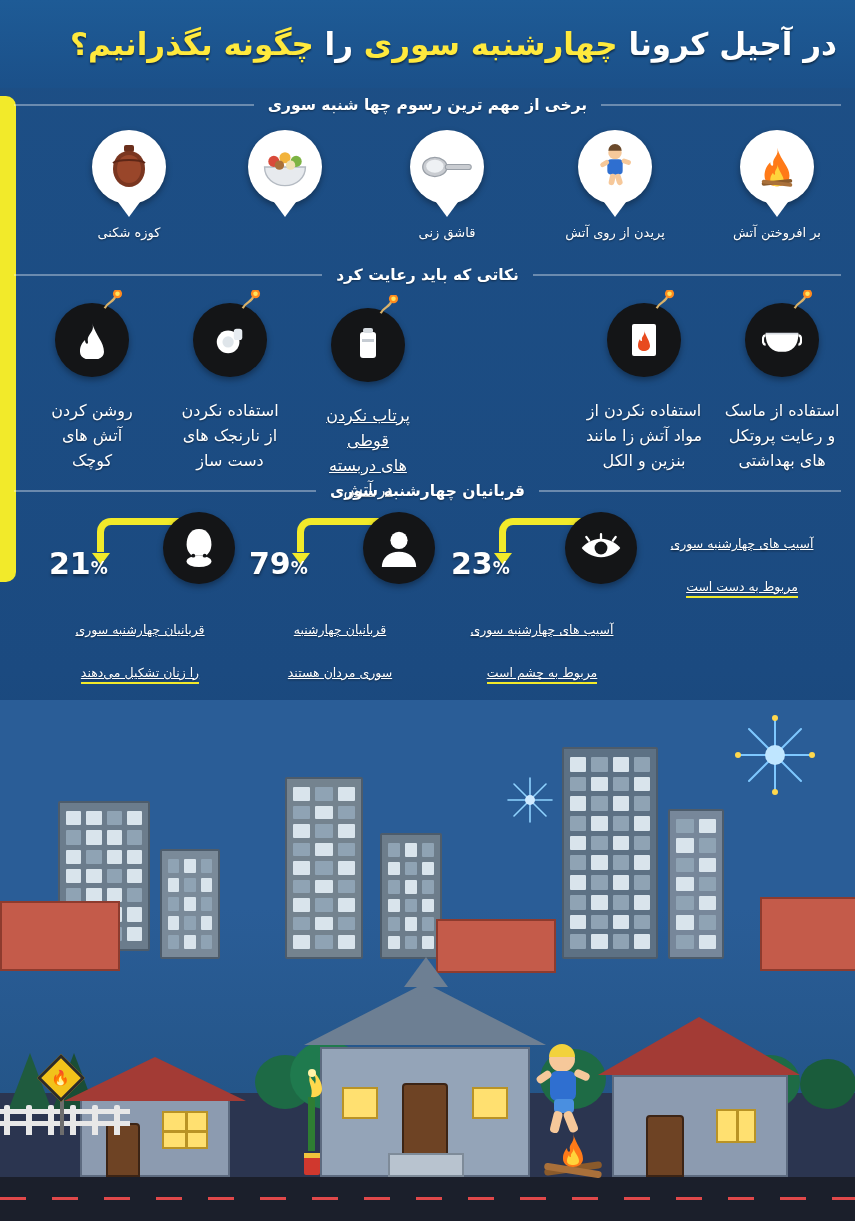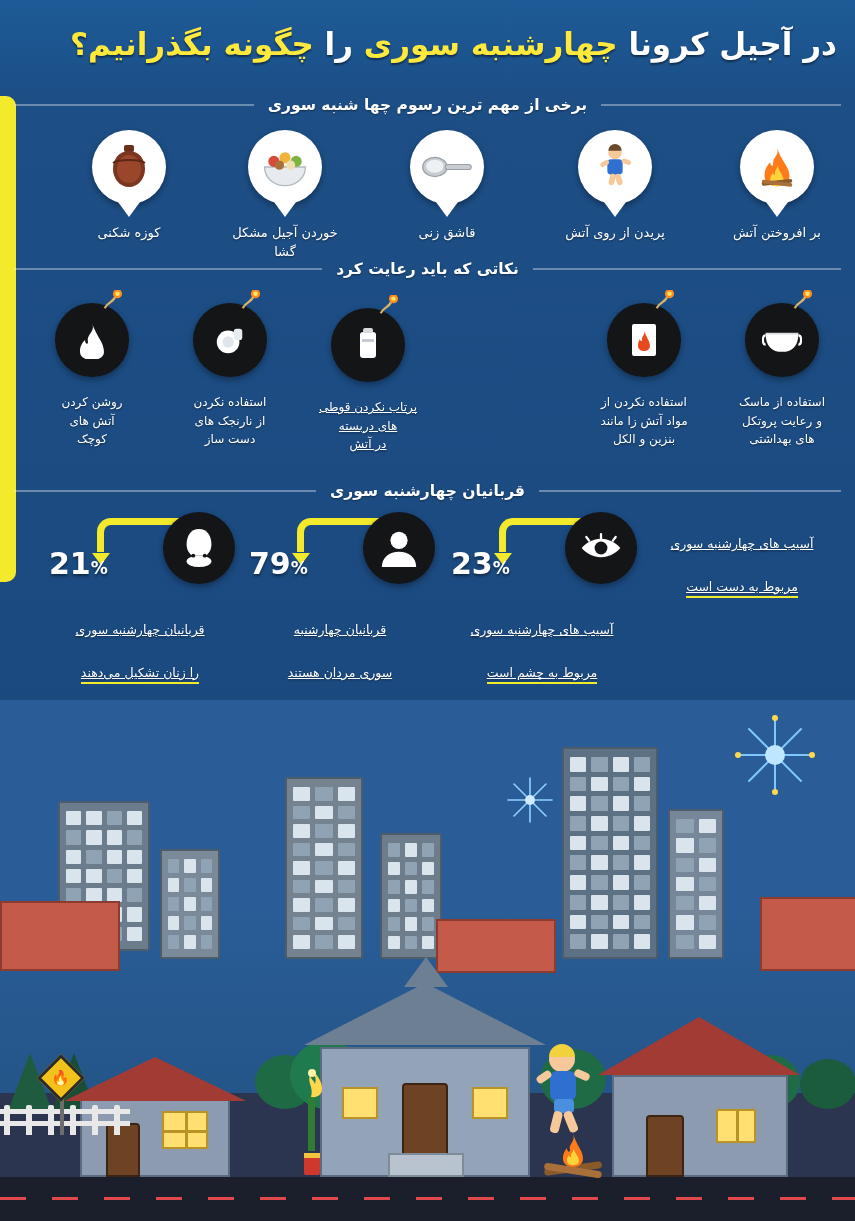--- a/index.html
+++ b/index.html
@@ -84,21 +84,21 @@
   .bomb {
     width: 74px; height: 74px; border-radius: 50%;
     background: #141517; position: relative;
     display: flex; align-items: center; justify-content: center;
     box-shadow: 0 3px 6px rgba(0,0,0,.35);
   }
   .bomb .fuse {
     position: absolute; top: -13px; right: 6px; width: 22px; height: 22px;
   }
   .tip .cap {
-    margin-top: 16px; font-size: 12px; line-height: 1.55; text-align: center;
+    margin-top: 22px; font-size: 16px; line-height: 1.55; text-align: center;
     white-space: pre-line; text-shadow: 0 1px 2px rgba(0,0,0,.45);
   }
 
   
   .stat { position: absolute; width: 190px; text-decoration: underline; }
   .stat .top { position: relative; height: 86px; }
   .stat .ring {
     position: absolute; right: 0; top: 0;
     width: 72px; height: 72px; border-radius: 50%;
     background: #141517; display: flex; align-items: center; justify-content: center;
@@ -231,36 +231,35 @@
     <div class="circle white pin">
       <svg width="52" height="46" viewBox="0 0 56 48">
         <path d="M6 24h44c0 12-10 20-22 20S6 36 6 24z" fill="#e7eaee" stroke="#b4bac2" stroke-width="1.5"></path>
         <circle cx="16" cy="18" r="6" fill="#d94a3a"></circle>
         <circle cx="28" cy="14" r="6" fill="#f2b33c"></circle>
         <circle cx="40" cy="18" r="6" fill="#7cb342"></circle>
         <circle cx="22" cy="22" r="5" fill="#a9703a"></circle>
         <circle cx="34" cy="22" r="5" fill="#efe0b0"></circle>
       </svg>
     </div>
-    <div class="cap">خوردن آجیل مشکل گشا</div>
   </div>
 
   <div class="item" style="top:130px; right:666px;">
     <div class="circle white pin">
       <svg width="40" height="48" viewBox="0 0 40 48">
         <rect x="15" y="2" width="10" height="7" rx="2" fill="#6b2f1c"></rect>
         <path d="M20 8c10 0 16 8 16 18s-7 18-16 18S4 36 4 26 10 8 20 8z" fill="#7a3620"></path>
         <path d="M20 12c7 0 12 6 12 14s-5 14-12 14-12-6-12-14 5-14 12-14z" fill="#99462a"></path>
         <path d="M4 20c5-4 27-4 32 0" stroke="#5d2616" stroke-width="2" fill="none"></path>
       </svg>
     </div>
     <div class="cap">کوزه شکنی</div>
   </div>
 
-  <div class="sec-head" style="top:256px;">
+  <div class="sec-head" style="top:262px;">
     <div class="line"></div>
     <div class="label">نکاتی که باید رعایت کرد</div>
     <div class="line"></div>
   </div>
 
   <div class="tip" style="top:303px; right:10px;">
     <div class="bomb">
       <svg class="fuse" viewBox="0 0 24 24">
           <path d="M4 20C8 12 14 14 16 6" stroke="#d9b26a" stroke-width="2.5" fill="none"></path>
           <circle cx="18" cy="4" r="5" fill="#ff8a1e"></circle>

